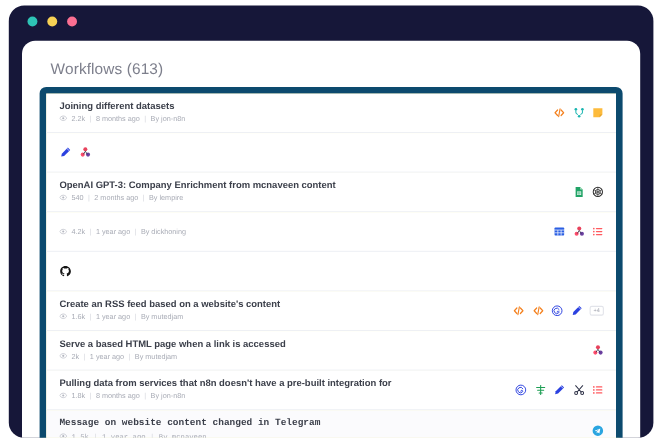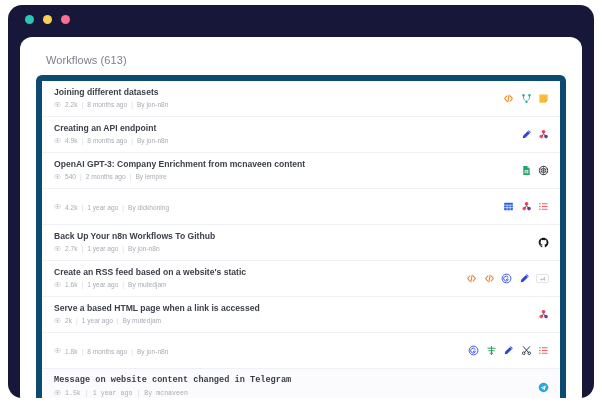--- a/index.html
+++ b/index.html
@@ -50,21 +50,21 @@
     height: 366px;
     background: #ffffff;
     border-radius: 12px 12px 0 0;
     overflow: hidden;
   }
 
   .card-header {
     padding: 17px 0 9px 26px;
   }
   .card-header .title {
-    font-size: 11px;
+    font-size: 14px;
     color: #7d7f8c;
     letter-spacing: .1px;
   }
 
   
   .list {
     margin: 0 16px;
     border: 6px solid #0c4a6e;
     border-radius: 6px;
     background: #fef9c3;
@@ -182,34 +182,20 @@
             </span>
             <span>
               <svg class="nicon" viewBox="0 0 24 24" xmlns="http://www.w3.org/2000/svg">
                 <path d="M3 3h18v12.5L15.5 21H3z" fill="#fdbb3c"></path>
                 <path d="M21 15.5H15.5V21z" fill="#e2a32f"></path>
               </svg>
             </span>
           </div>
         </div>
         <div class="row">
-          <div class="row-main">
-            <div class="row-title">Creating an API endpoint</div>
-            <div class="row-meta">
-              <span><svg class="eye-icon" viewBox="0 0 24 24" xmlns="http://www.w3.org/2000/svg">
-                  <path d="M12 5C6.5 5 2.3 9.2 1 12c1.3 2.8 5.5 7 11 7s9.7-4.2 11-7c-1.3-2.8-5.5-7-11-7z" fill="none" stroke="#b3b6c0" stroke-width="2"></path>
-                  <circle cx="12" cy="12" r="3.3" fill="#b3b6c0"></circle>
-                </svg></span>
-              <span>4.9k</span>
-              <span class="sep">|</span>
-              <span>8 months ago</span>
-              <span class="sep">|</span>
-              <span>By jon-n8n</span>
-            </div>
-          </div>
           <div class="row-icons">
             <span>
               <svg class="nicon" viewBox="0 0 24 24" xmlns="http://www.w3.org/2000/svg">
                 <path d="M16.8 2.6l4.6 4.6-12 12-5.8 1.2 1.2-5.8z" fill="#2b41e0"></path>
                 <path d="M15 4.4l4.6 4.6" stroke="#fff" stroke-width="1.4"></path>
               </svg>
             </span>
             <span>
               <svg class="nicon" viewBox="0 0 24 24" xmlns="http://www.w3.org/2000/svg">
                 <circle cx="7" cy="16.5" r="4" fill="#ff4d6d"></circle>
@@ -290,45 +276,31 @@
                   <circle cx="4" cy="18" r="1.7"></circle>
                   <rect x="8" y="4.8" width="13" height="2.4" rx="1.2"></rect>
                   <rect x="8" y="10.8" width="13" height="2.4" rx="1.2"></rect>
                   <rect x="8" y="16.8" width="13" height="2.4" rx="1.2"></rect>
                 </g>
               </svg>
             </span>
           </div>
         </div>
         <div class="row">
-          <div class="row-main">
-            <div class="row-title">Back Up Your n8n Workflows To Github</div>
-            <div class="row-meta">
-              <span><svg class="eye-icon" viewBox="0 0 24 24" xmlns="http://www.w3.org/2000/svg">
-                  <path d="M12 5C6.5 5 2.3 9.2 1 12c1.3 2.8 5.5 7 11 7s9.7-4.2 11-7c-1.3-2.8-5.5-7-11-7z" fill="none" stroke="#b3b6c0" stroke-width="2"></path>
-                  <circle cx="12" cy="12" r="3.3" fill="#b3b6c0"></circle>
-                </svg></span>
-              <span>2.7k</span>
-              <span class="sep">|</span>
-              <span>1 year ago</span>
-              <span class="sep">|</span>
-              <span>By jon-n8n</span>
-            </div>
-          </div>
           <div class="row-icons">
             <span>
               <svg class="nicon" viewBox="0 0 24 24" xmlns="http://www.w3.org/2000/svg">
                 <path d="M12 1.6C6.2 1.6 1.5 6.3 1.5 12.1c0 4.6 3 8.6 7.2 10 .5.1.7-.2.7-.5v-1.9c-2.9.6-3.6-1.3-3.6-1.3-.5-1.2-1.2-1.6-1.2-1.6-1-.7.1-.7.1-.7 1.1.1 1.6 1.1 1.6 1.1 1 1.7 2.6 1.2 3.2.9.1-.7.4-1.2.7-1.5-2.3-.3-4.7-1.2-4.7-5.2 0-1.1.4-2 1.1-2.8-.1-.3-.5-1.3.1-2.8 0 0 .9-.3 2.9 1.1a9.8 9.8 0 015.2 0c2-1.4 2.9-1.1 2.9-1.1.6 1.5.2 2.5.1 2.8.7.8 1.1 1.7 1.1 2.8 0 4-2.4 4.9-4.7 5.2.4.3.7 1 .7 2v3c0 .3.2.6.7.5 4.2-1.4 7.2-5.4 7.2-10C22.5 6.3 17.8 1.6 12 1.6z" fill="#141414"></path>
               </svg>
             </span>
           </div>
         </div>
         <div class="row">
           <div class="row-main">
-            <div class="row-title">Create an RSS feed based on a website's static</div>
+            <div class="row-title">Create an RSS feed based on a website's content</div>
             <div class="row-meta">
               <span><svg class="eye-icon" viewBox="0 0 24 24" xmlns="http://www.w3.org/2000/svg">
                   <path d="M12 5C6.5 5 2.3 9.2 1 12c1.3 2.8 5.5 7 11 7s9.7-4.2 11-7c-1.3-2.8-5.5-7-11-7z" fill="none" stroke="#b3b6c0" stroke-width="2"></path>
                   <circle cx="12" cy="12" r="3.3" fill="#b3b6c0"></circle>
                 </svg></span>
               <span>1.6k</span>
               <span class="sep">|</span>
               <span>1 year ago</span>
               <span class="sep">|</span>
               <span>By mutedjam</span>
@@ -385,20 +357,21 @@
                 <circle cx="7" cy="16.5" r="4" fill="#ff4d6d"></circle>
                 <circle cx="17.5" cy="16.5" r="4" fill="#6b3fa0"></circle>
                 <circle cx="12.2" cy="6" r="4" fill="#e8425c"></circle>
                 <path d="M12.2 9.8l-4 6.2M12.2 9.8l4 6.2" stroke="#2d2f45" stroke-width="1.6"></path>
               </svg>
             </span>
           </div>
         </div>
         <div class="row">
           <div class="row-main">
+            <div class="row-title">Pulling data from services that n8n doesn't have a pre-built integration for</div>
             <div class="row-meta">
               <span><svg class="eye-icon" viewBox="0 0 24 24" xmlns="http://www.w3.org/2000/svg">
                   <path d="M12 5C6.5 5 2.3 9.2 1 12c1.3 2.8 5.5 7 11 7s9.7-4.2 11-7c-1.3-2.8-5.5-7-11-7z" fill="none" stroke="#b3b6c0" stroke-width="2"></path>
                   <circle cx="12" cy="12" r="3.3" fill="#b3b6c0"></circle>
                 </svg></span>
               <span>1.8k</span>
               <span class="sep">|</span>
               <span>8 months ago</span>
               <span class="sep">|</span>
               <span>By jon-n8n</span>

